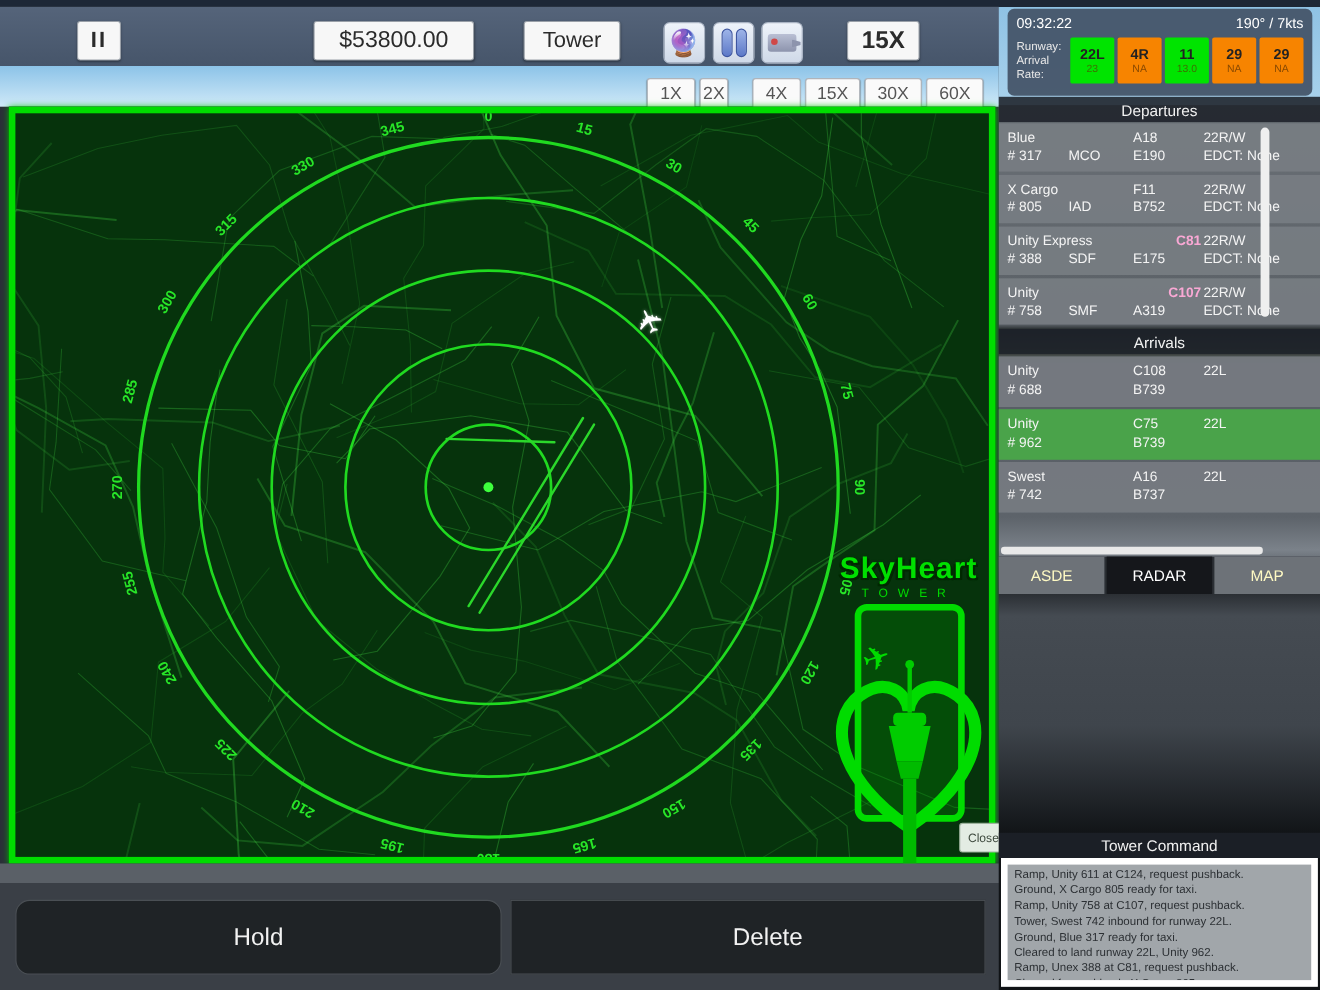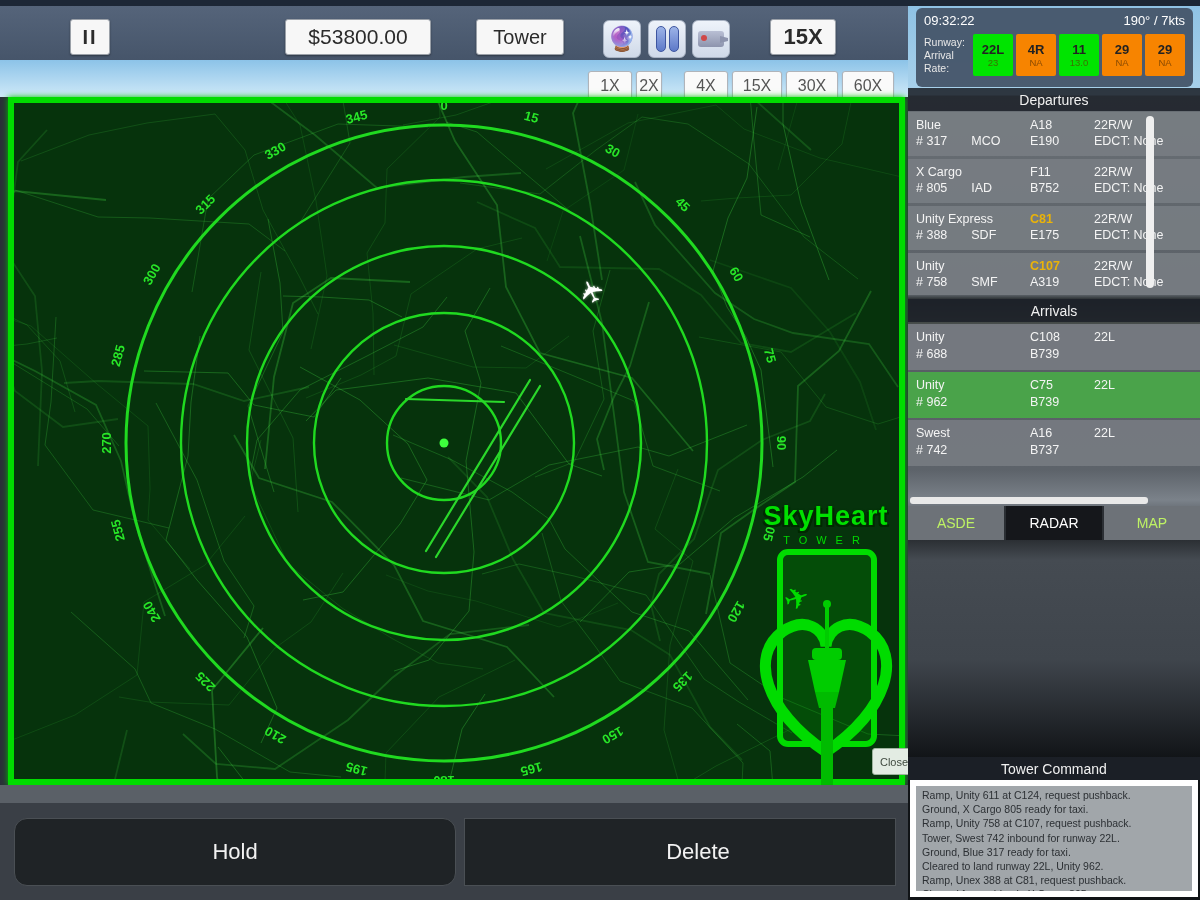--- a/index.html
+++ b/index.html
@@ -91,35 +91,35 @@
   .chip[data-tone="orange"] .rt{color:#8a4a00;}
 
   #dep-header{top:88px;}
   #dep-list{position:absolute;left:0;top:112px;width:292px;height:183px;overflow:hidden;}
   .dep-row{position:relative;width:292px;height:44px;margin-bottom:3px;
     background:rgba(120,125,131,.9);color:#f4f4f4;font-size:12.5px;line-height:16px;padding:5px 8px;}
   .dep-row .c1{position:absolute;left:8px;top:5px;width:112px;}
   .dep-row .c2{position:absolute;left:122px;top:5px;width:62px;}
   .dep-row .c3{position:absolute;left:186px;top:5px;width:100px;}
   .dest{margin-left:24px;}
-  .gate[data-tone="orange"]{color:#eab308;font-weight:bold;}
+  .gate[data-tone="orange"]{color:#f9a8d4;font-weight:bold;text-align:right;}
   #dep-scroll{position:absolute;left:238px;top:116px;width:8px;height:172px;background:#efefef;border-radius:4px;}
 
   #arr-header{top:299px;}
   #arr-list{position:absolute;left:0;top:324px;width:292px;}
   .arr-row{position:relative;width:292px;height:46px;margin-bottom:2px;
     background:rgba(118,123,129,.92);color:#f4f4f4;font-size:12.5px;line-height:17px;}
   .arr-row[data-selected="true"]{background:#4aa34a;}
   .arr-row .c1{position:absolute;left:8px;top:5px;}
   .arr-row .c2{position:absolute;left:122px;top:5px;}
   .arr-row .c3{position:absolute;left:186px;top:5px;}
 
   #hscroll{position:absolute;left:2px;top:497px;width:238px;height:7px;background:#e9e9e9;border-radius:3px;}
   #tabs{position:absolute;left:0;top:506px;width:292px;height:34px;display:flex;gap:2px;background:#2b2f34;}
-  .tab{flex:1;display:flex;align-items:center;justify-content:center;color:#bef264;
+  .tab{flex:1;display:flex;align-items:center;justify-content:center;color:#fef9c3;
     font-size:14px;background:#6d7278;}
   .tab[data-active="true"]{background:#15171b;color:#ffffff;}
 
   #tc-header{top:757px;}
   #tc-log{position:absolute;left:2px;top:780px;width:288px;height:117px;
     background:rgba(170,174,178,.95);border:6px solid #ffffff;overflow:hidden;
     padding:2px 6px;color:#2c3034;font-size:10.5px;line-height:14.2px;}
 </style>
 </head>
 <body>

